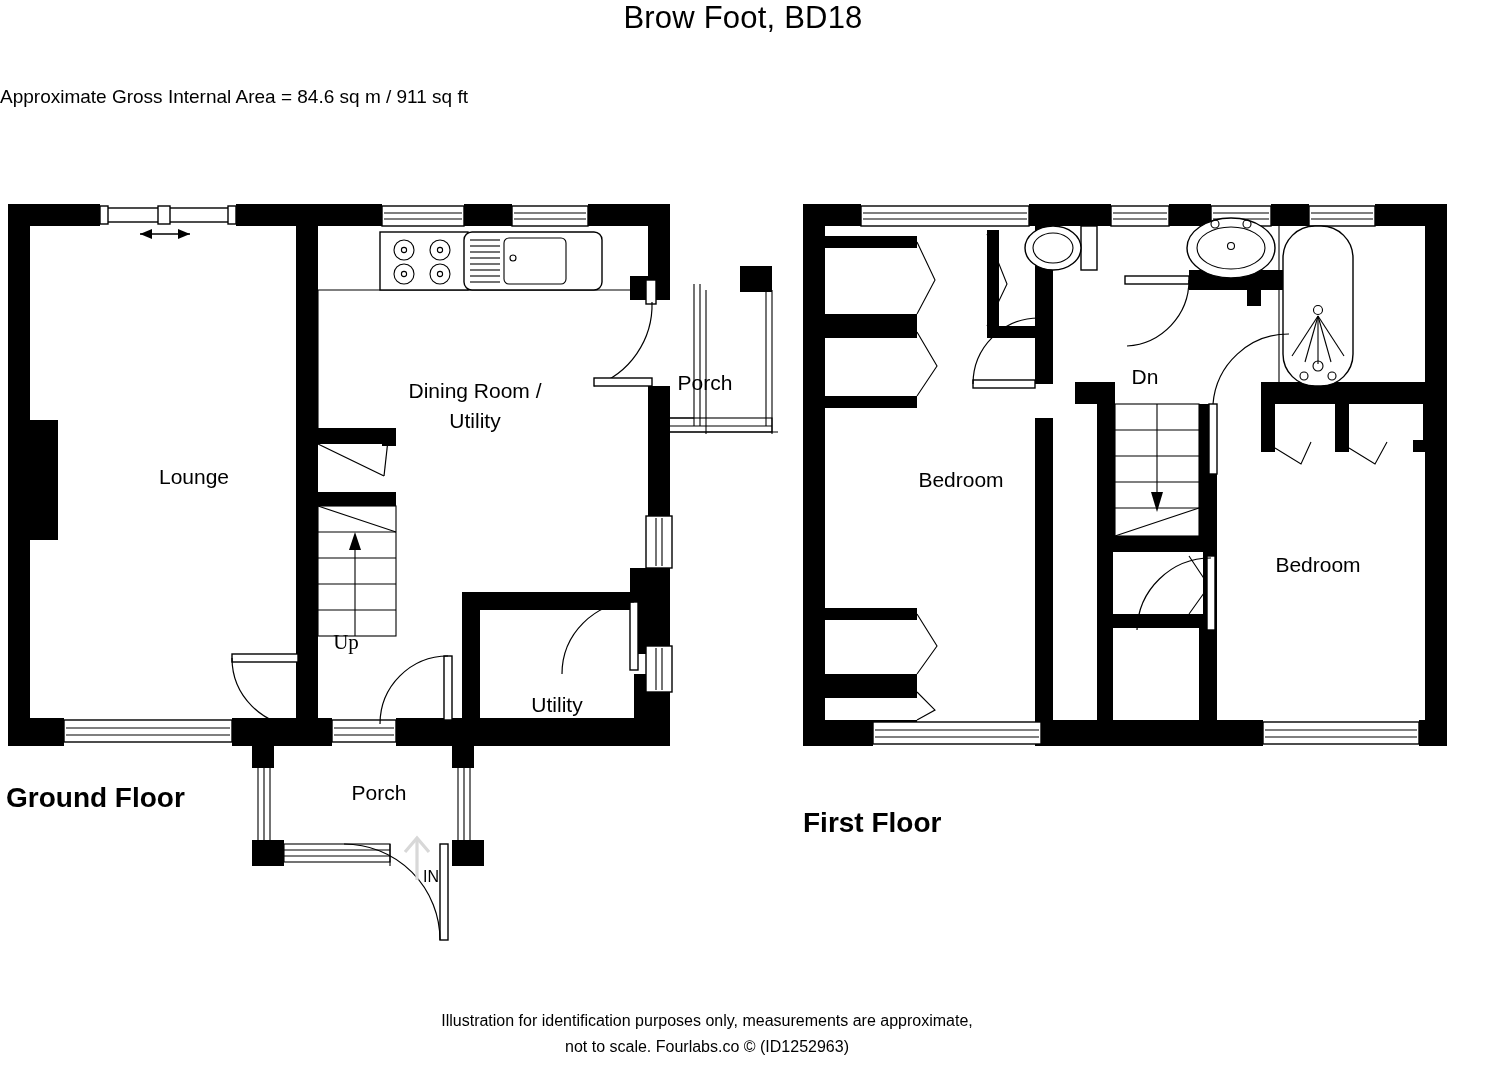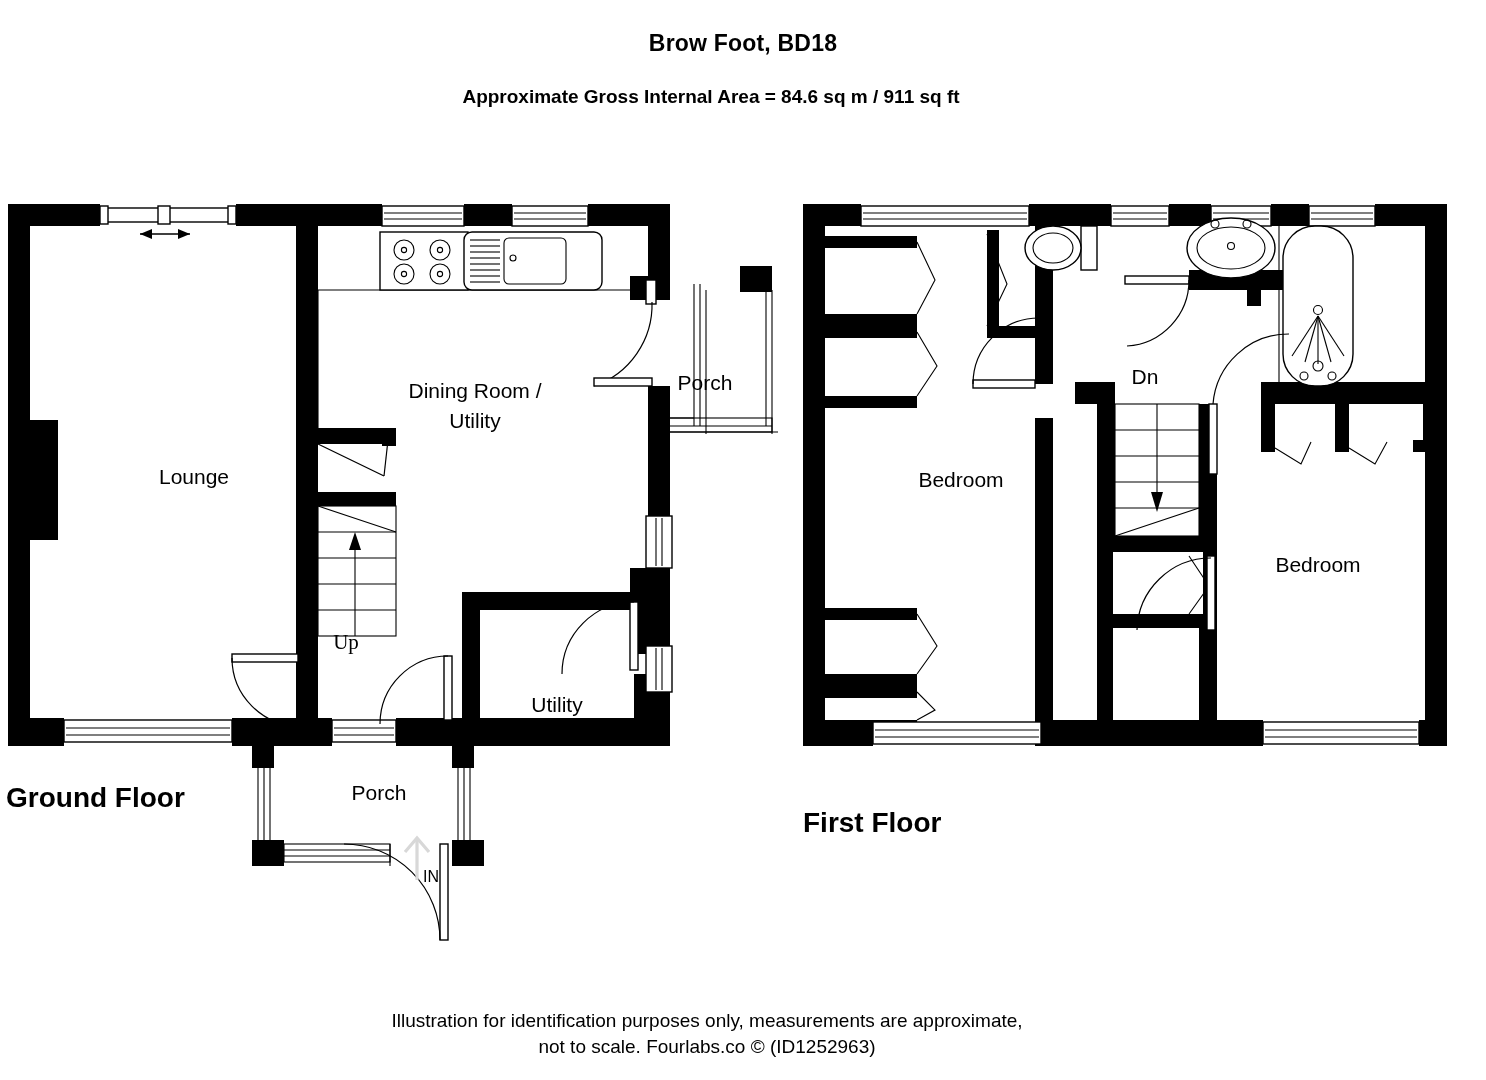--- a/index.html
+++ b/index.html
@@ -16,43 +16,42 @@
     overflow: hidden;
   }
   .page {
     position: relative;
     width: 1486px;
     height: 1080px;
   }
   #title {
     position: absolute;
     left: 0;
-    top: 30px;
+    top: 0;
     width: 1486px;
     text-align: center;
-    font-size: 23px;
-    font-weight: bold;
+    font-size: 31px;
+    font-weight: normal;
     letter-spacing: 0.2px;
   }
   #subtitle {
     position: absolute;
     left: 0;
     top: 86px;
     width: 1422px;
-    text-align: center;
     font-size: 19px;
-    font-weight: bold;
+    font-weight: normal;
   }
   #footer {
     position: absolute;
     left: 0;
     top: 1008px;
     width: 1414px;
     text-align: center;
-    font-size: 19px;
+    font-size: 16px;
     line-height: 26px;
   }
   .floor-label {
     position: absolute;
     font-size: 28px;
     font-weight: bold;
   }
   #gf-label { left: 6px; top: 782px; }
   #ff-label { left: 803px; top: 807px; }
 

